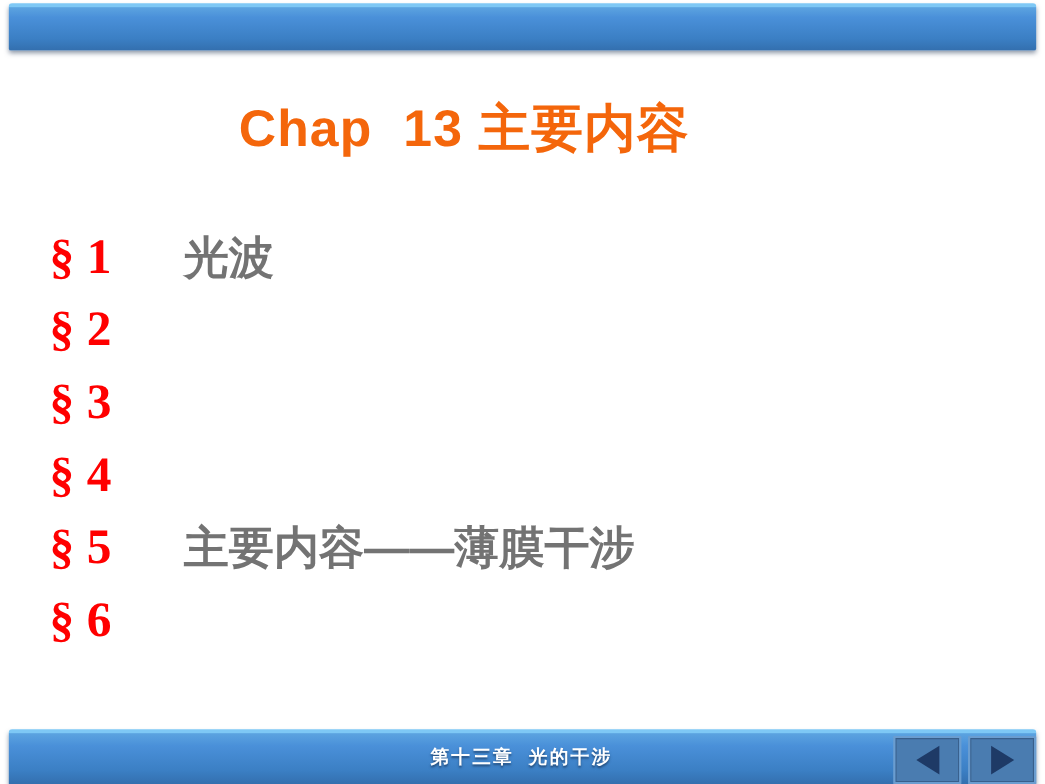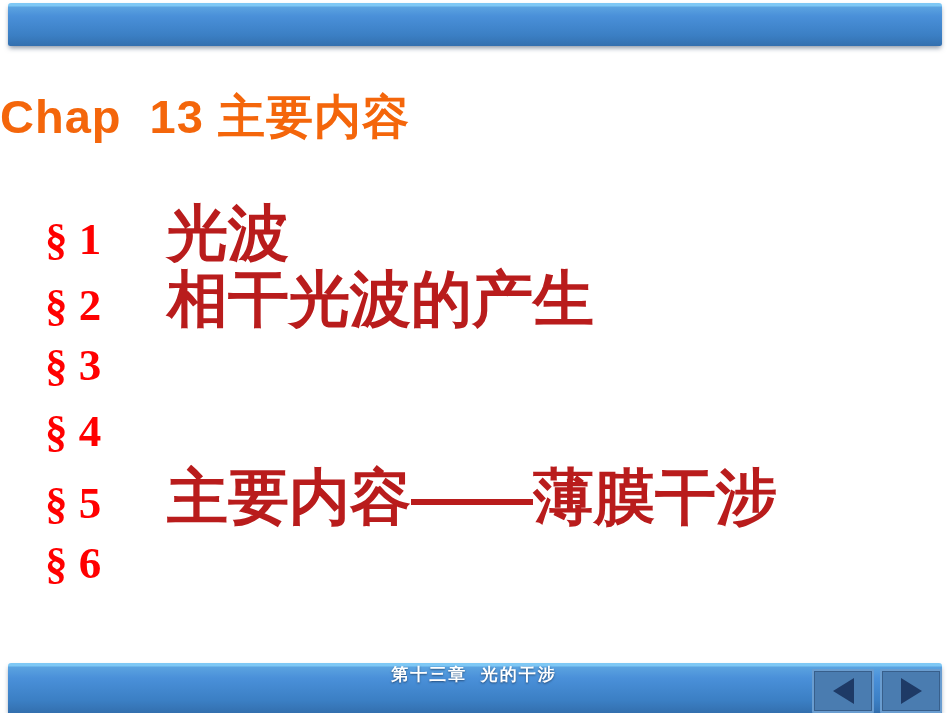--- a/index.html
+++ b/index.html
@@ -39,31 +39,31 @@
   }
   .bar-top {
     top: 3px;
     height: 43px;
   }
   .bar-bottom {
     top: 663px;
     height: 50px;
     border-radius: 3px 3px 0 0;
     display: flex;
-    align-items: flex-start;
+    align-items: center;
     justify-content: center;
   }
 
   
   .title {
     position: absolute;
     left: 0;
     top: 92px;
     width: 844px;
-    text-align: left;
+    text-align: center;
     color: #F4660B;
     font-size: 47px;
     font-weight: bold;
     font-family: "Liberation Sans", sans-serif;
     letter-spacing: 1px;
     white-space: pre;
     line-height: 1.05;
   }
 
   
@@ -83,24 +83,24 @@
   .marker {
     color: #FF0000;
     font-family: "Liberation Serif", serif;
     font-weight: bold;
     font-size: 45px;
     width: 122px;
     flex: 0 0 122px;
     white-space: pre;
   }
   .item-text {
-    color: #b91c1c;
+    color: #737373;
     font-family: "Liberation Sans", sans-serif;
     font-weight: bold;
-    font-size: 61px;
+    font-size: 41px;
     letter-spacing: 0px;
     white-space: pre;
   }
 
   
   .footer-text {
     color: #ffffff;
     font-family: "Liberation Sans", sans-serif;
     font-size: 17px;
     font-weight: bold;
@@ -152,21 +152,20 @@
 
   <div class="content-list">
 
     <div class="list-item">
       <span class="marker">§ 1</span>
       <span class="item-text">光波</span>
     </div>
 
     <div class="list-item">
       <span class="marker">§ 2</span>
-      <span class="item-text">相干光波的产生</span>
     </div>
 
     <div class="list-item">
       <span class="marker">§ 3</span>
     </div>
 
     <div class="list-item">
       <span class="marker">§ 4</span>
     </div>
 

